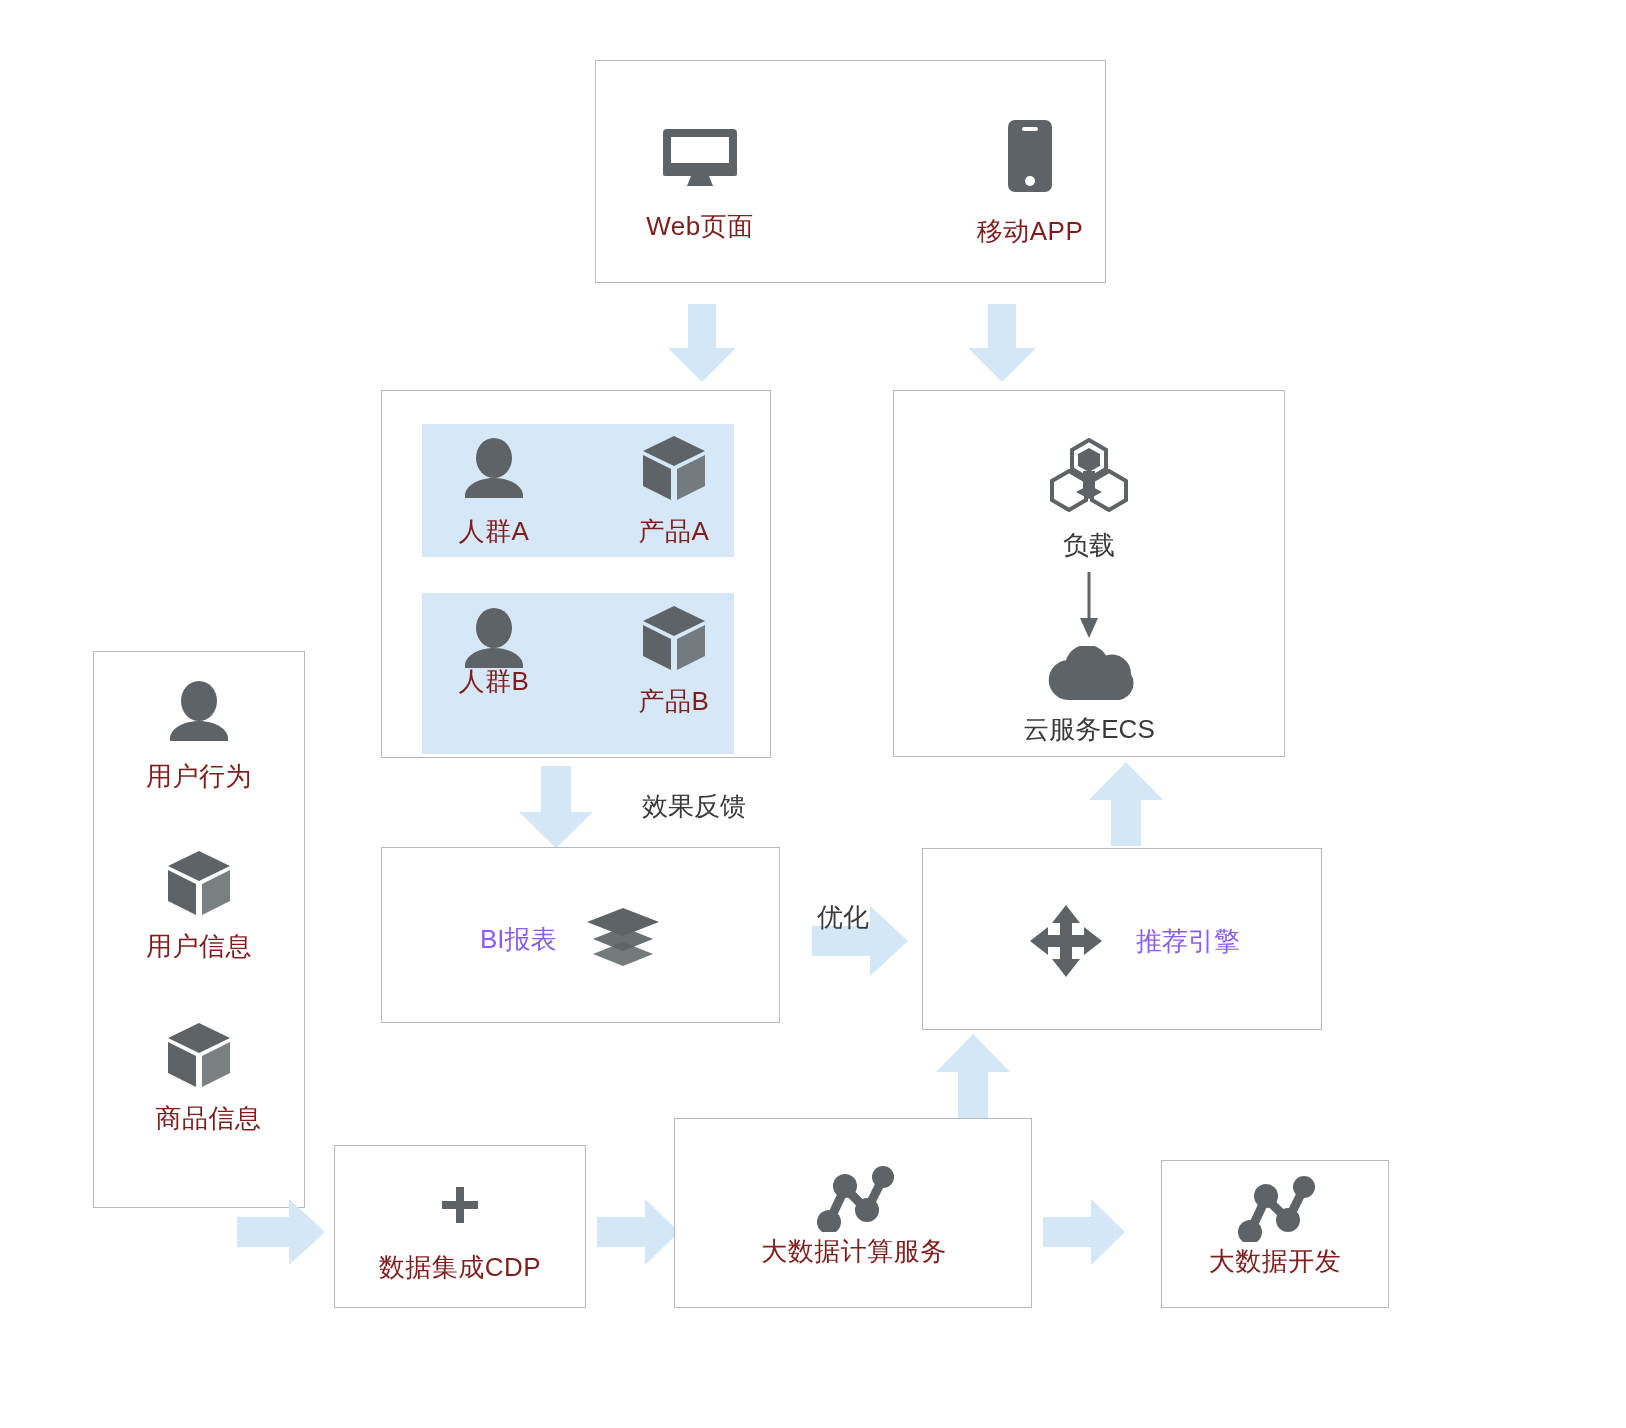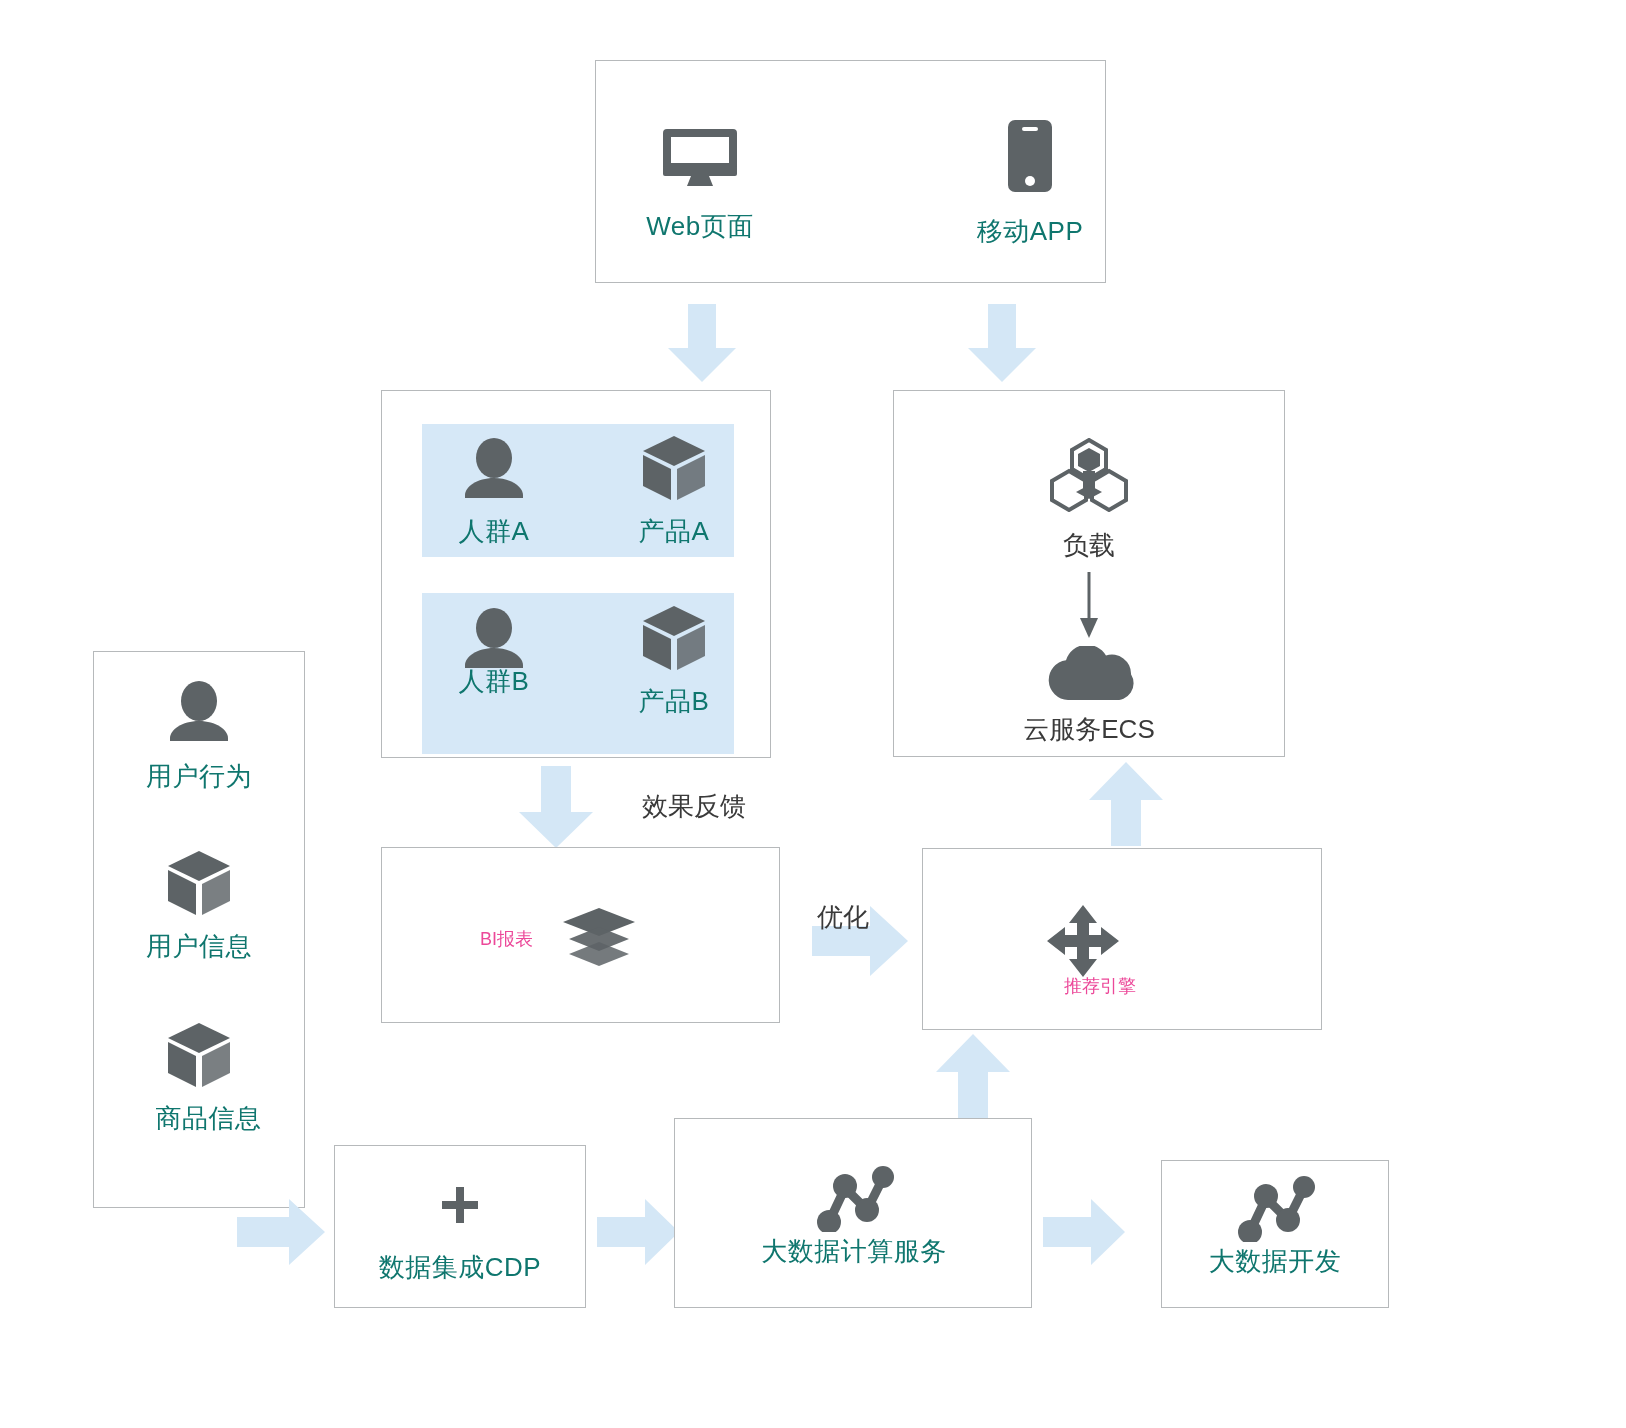--- a/index.html
+++ b/index.html
@@ -31,21 +31,21 @@
   }
   .cell {
     position: absolute;
     display: flex;
     flex-direction: column;
     align-items: center;
     justify-content: flex-start;
   }
   .cell .label {
     font-size: 26px;
-    color: #0f766e;
+    color: #7f1d1d;
     letter-spacing: 0.5px;
     white-space: nowrap;
     line-height: 1;
   }
   .icon {
     display: block;
     line-height: 0;
   }
   .icon svg { display: block; }
   .glyph-fill { fill: #5d6366; }
@@ -63,22 +63,22 @@
     line-height: 1;
   }
   .inline-row {
     position: absolute;
     display: flex;
     flex-direction: row;
     align-items: center;
     white-space: nowrap;
   }
   .inline-row .label {
-    font-size: 18px;
-    color: #ec4899;
+    font-size: 26px;
+    color: #8b5cf6;
     line-height: 1;
   }
   .load-block {
     position: absolute;
     display: flex;
     flex-direction: column;
     align-items: center;
   }
   .load-text {
     font-size: 26px;
@@ -263,21 +263,21 @@
 
   <div class="arrow" style="left:812px; top:906px;">
     <svg width="96" height="70" viewBox="0 0 96 70">
       <path class="arw" d="M0 20 h58 v-20 L96 35 L58 70 v-20 H0 z"></path>
     </svg>
   </div>
   <div class="edge-label" style="left:817px; top:904px;">优化</div>
 
   <div class="box" style="left:922px; top:848px; width:400px; height:182px;"></div>
 
-  <div class="inline-row" style="left:1030px; top:905px;flex-direction:column;">
+  <div class="inline-row" style="left:1030px; top:905px;">
     <span class="icon">
       <svg width="72" height="72" viewBox="0 0 72 72">
         <g class="glyph-fill">
           <path d="M36 0 L50 18 h-8 v36 h8 L36 72 L22 54 h8 V18 h-8 z"></path>
           <path d="M0 36 L18 22 v8 h36 v-8 L72 36 L54 50 v-8 H18 v8 z"></path>
         </g>
       </svg>
     </span>
     <span class="label" style="margin-left:34px;">推荐引擎</span>
   </div>

